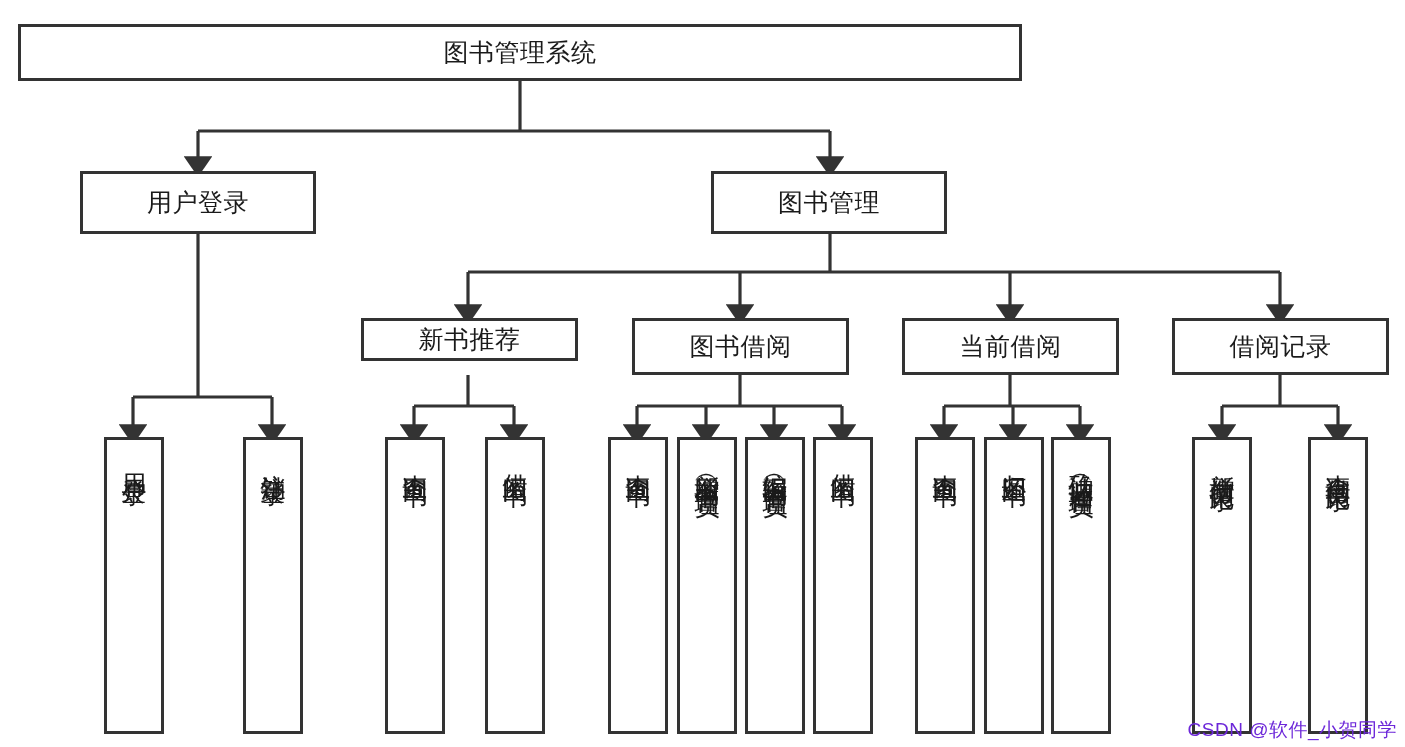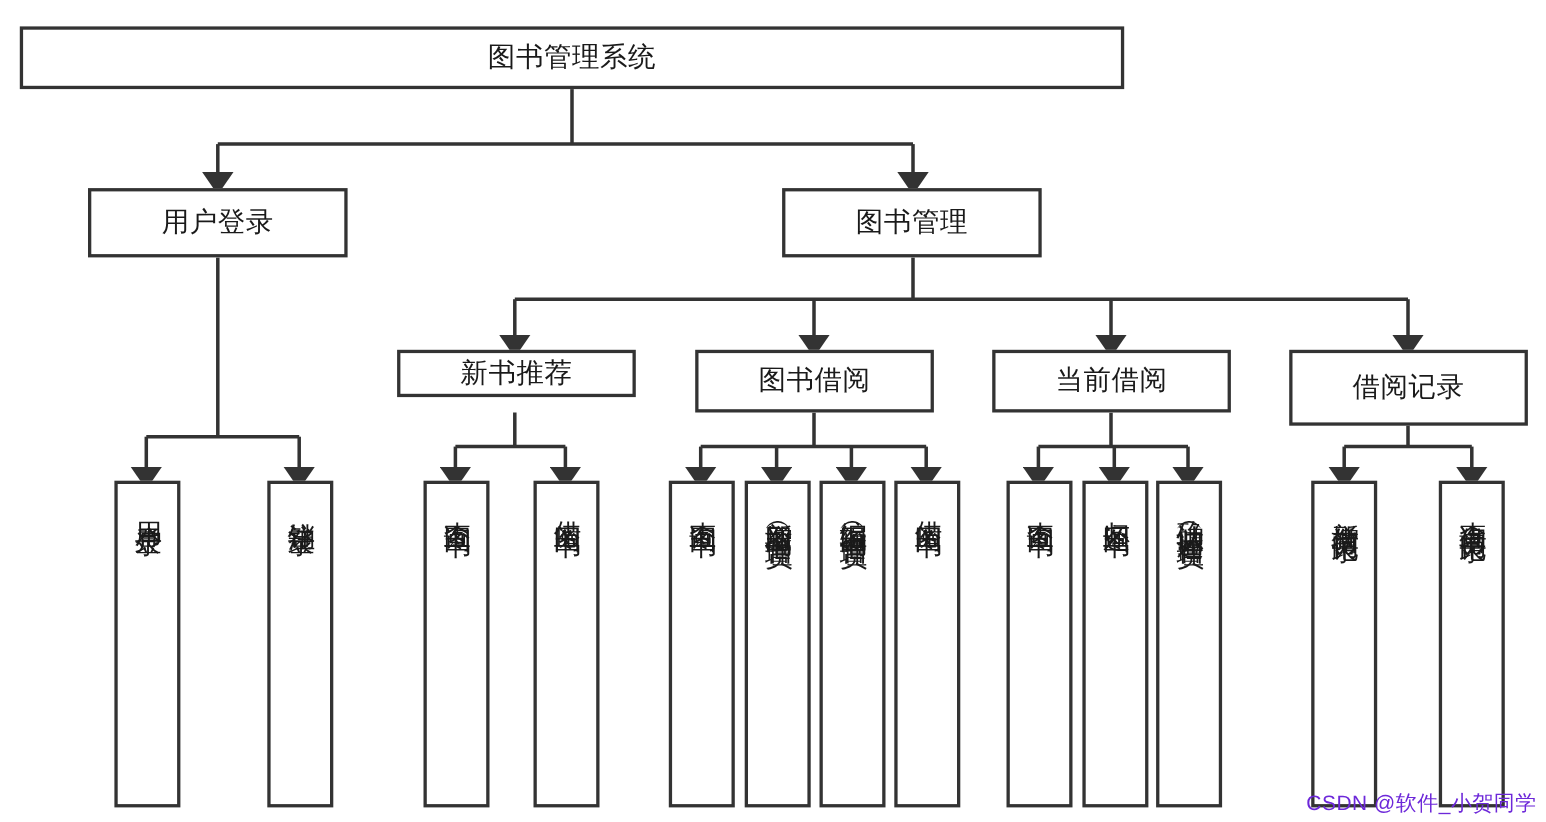--- a/index.html
+++ b/index.html
@@ -142,21 +142,21 @@
   </div>
 
   <div class="node-box horizontal-node" style="left:902px; top:318px; width:217px; height:57px;">
     <span class="node-label">当前借阅</span>
   </div>
 
   <div class="node-box horizontal-node" style="left:632px; top:318px; width:217px; height:57px;">
     <span class="node-label">图书借阅</span>
   </div>
 
-  <div class="node-box horizontal-node" style="left:1172px; top:318px; width:217px; height:69px;">
+  <div class="node-box horizontal-node" style="left:1172px; top:318px; width:217px; height:57px;">
     <span class="node-label">借阅记录</span>
   </div>
 
   <div class="node-box vertical-node" style="left:104px; top:437px; width:60px; height:297px;">
     <span class="node-label">用户登录</span>
   </div>
 
   <div class="node-box vertical-node" style="left:243px; top:437px; width:60px; height:297px;">
     <span class="node-label">注销登录</span>
   </div>

